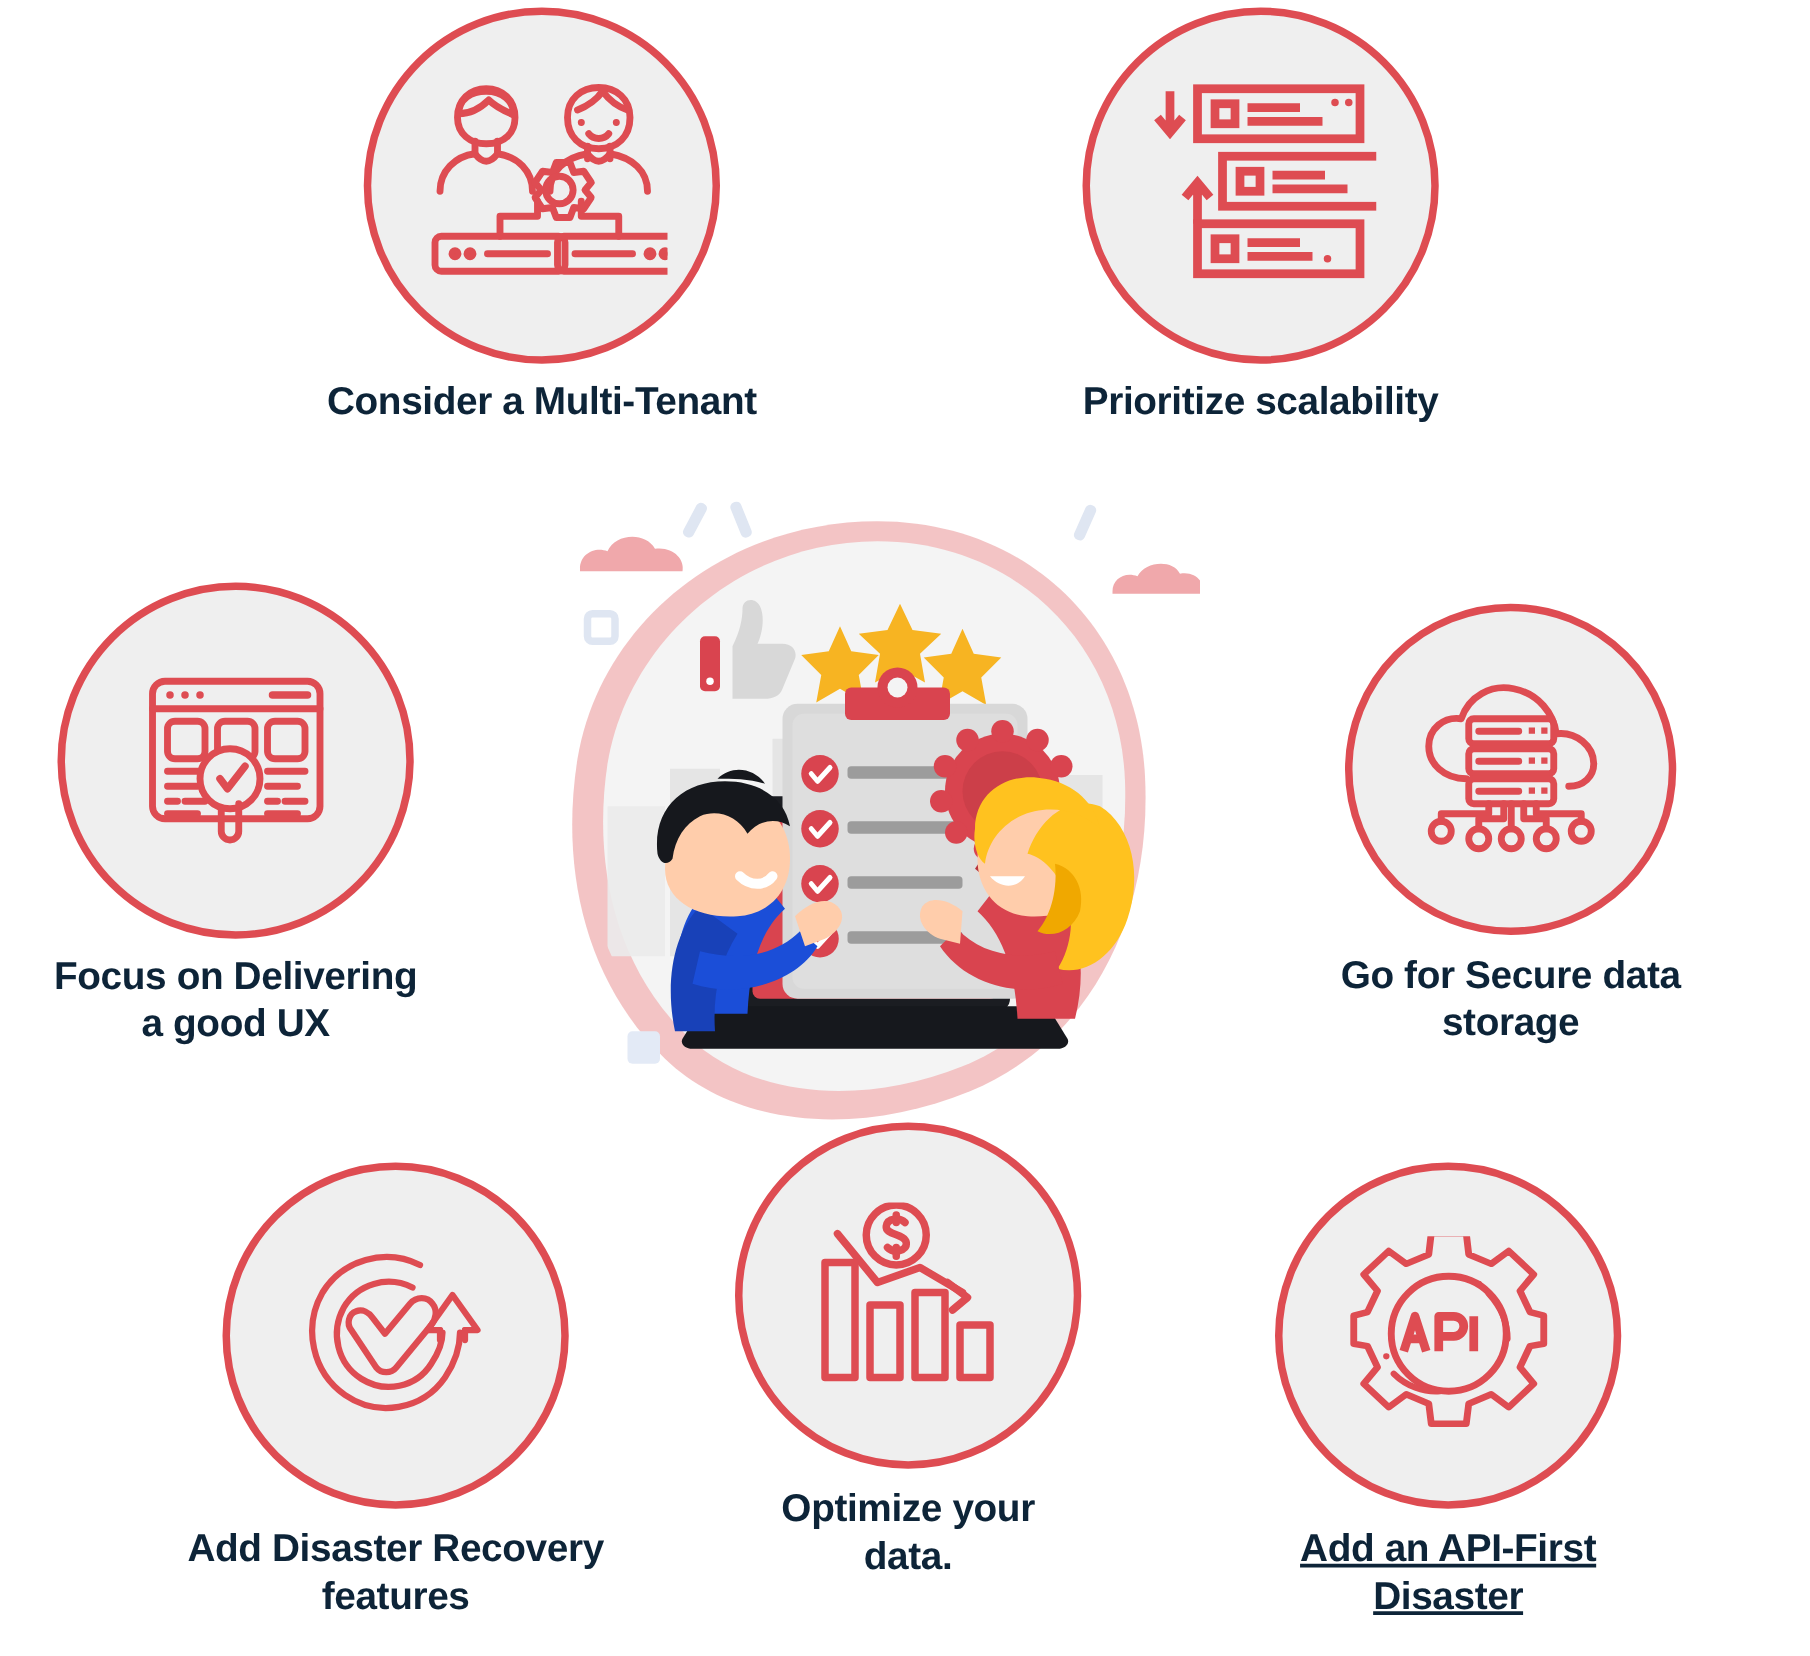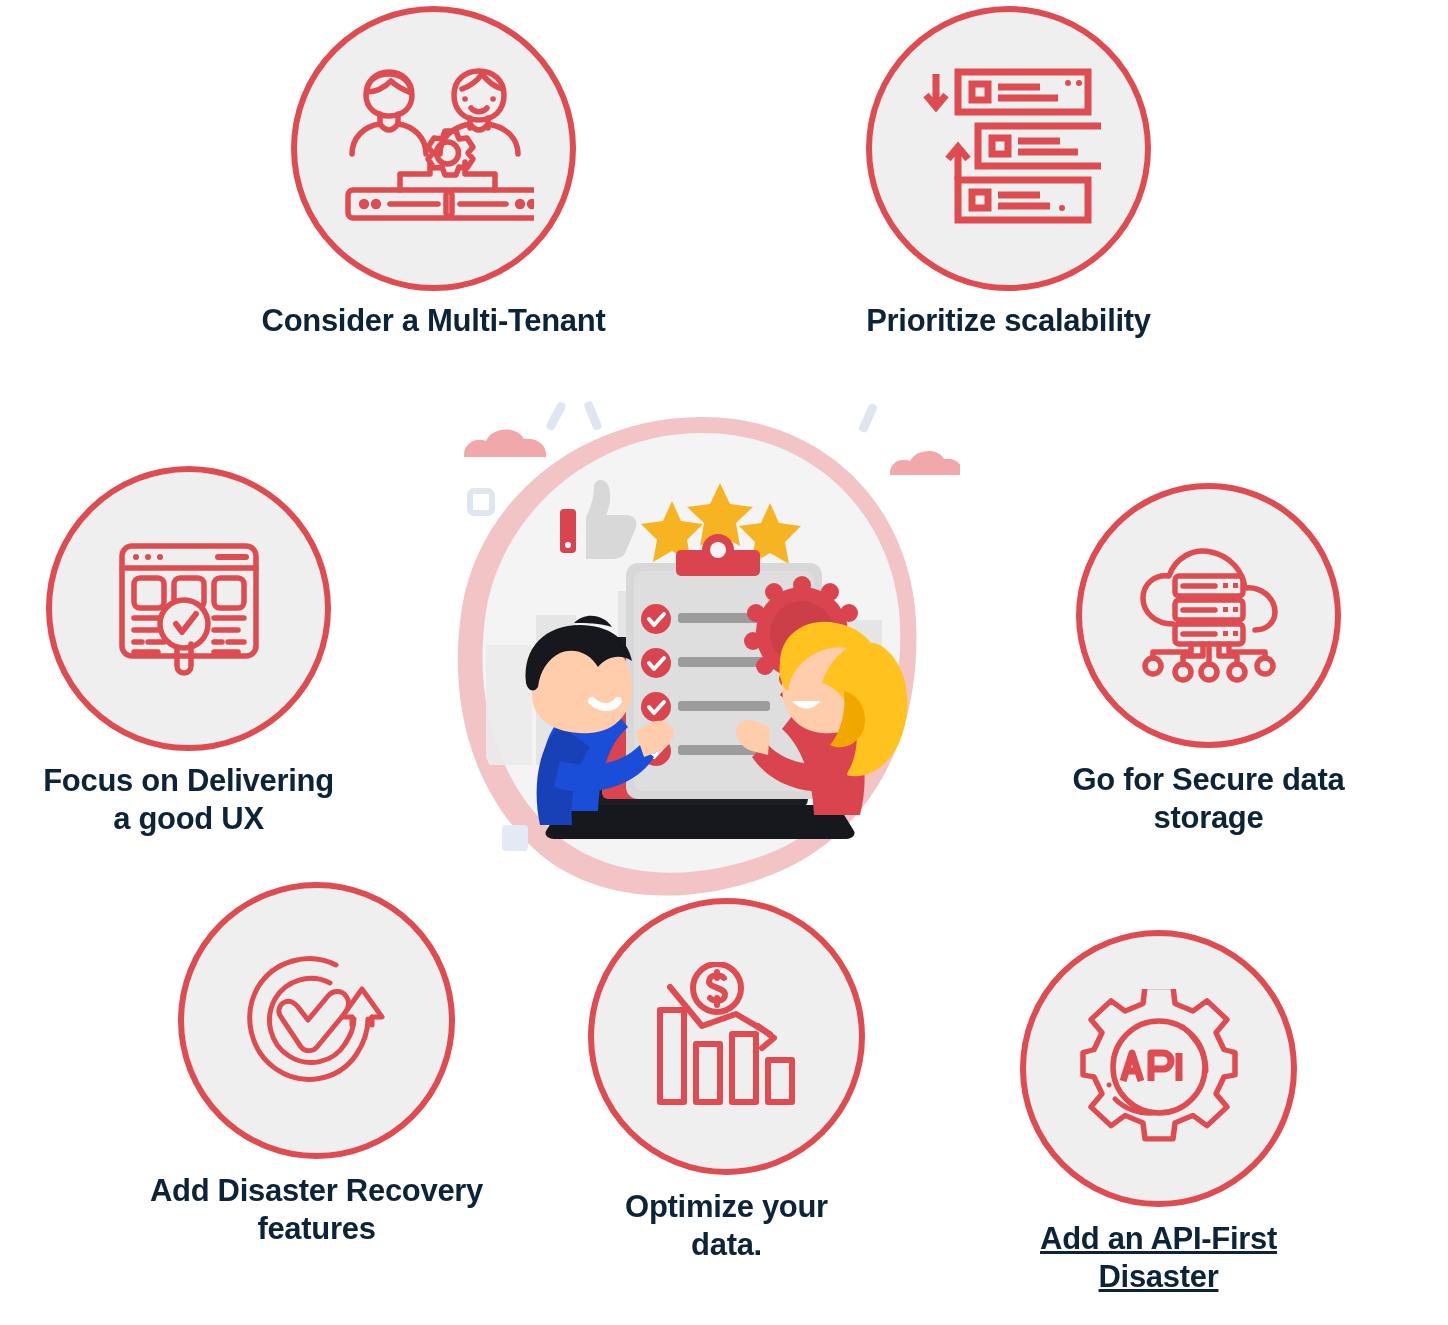--- a/index.html
+++ b/index.html
@@ -42,21 +42,21 @@
   #n-scalability .caption{top:296px;width:640px;}
 
   #n-ux{left:46px;top:466px;text-decoration:underline;}
   #n-ux .circle{width:285px;height:285px;}
   #n-ux .caption{top:296px;width:560px;}
 
   #n-storage{left:1076px;top:483px;}
   #n-storage .circle{width:265px;height:265px;}
   #n-storage .caption{top:278px;width:560px;}
 
-  #n-dr{left:178px;top:882px;}
+  #n-dr{left:178px;top:930px;}
   #n-dr .circle{width:277px;height:277px;}
   #n-dr .caption{top:290px;width:640px;}
 
   #n-costs{left:588px;top:898px;}
   #n-costs .circle{width:277px;height:277px;}
   #n-costs .caption{top:290px;width:560px;}
 
   #n-api{left:1020px;top:930px;}
   #n-api .circle{width:277px;height:277px;}
   #n-api .caption{top:290px;width:560px;text-decoration:underline;}

